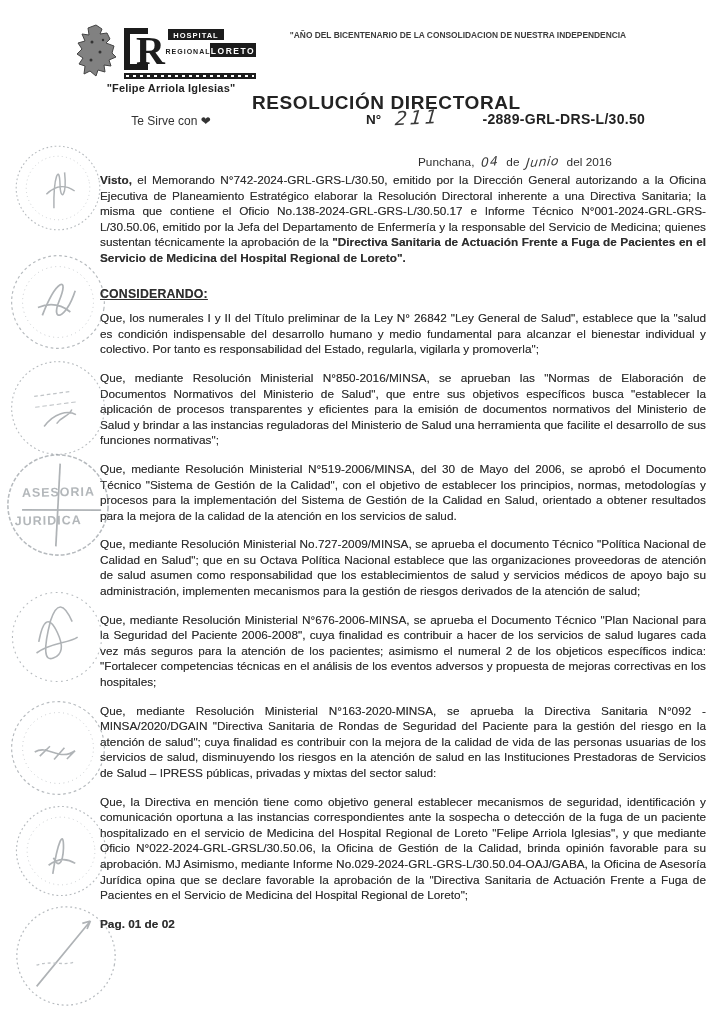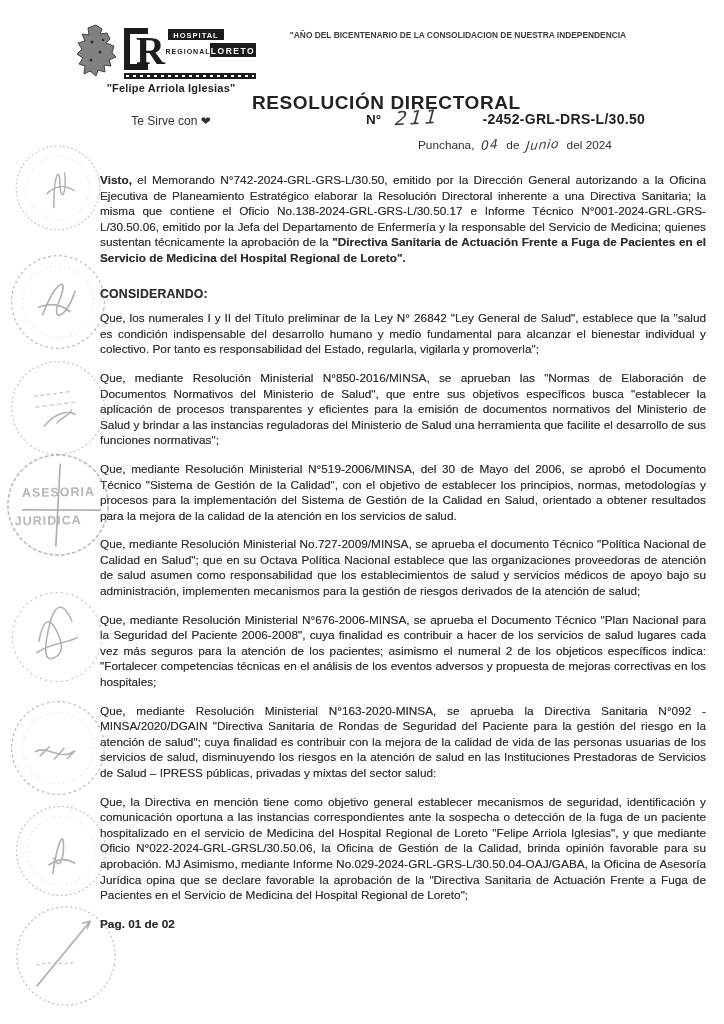--- a/index.html
+++ b/index.html
@@ -19,38 +19,38 @@
     position:absolute; left:228px; top:30px; width:460px;
     text-align:center; font-size:8.4px; font-weight:bold; line-height:10.5px; color:#3c3c3c;
   }
   .doc-title {
     position:absolute; left:252px; top:92px;
     font-size:19px; font-weight:bold; letter-spacing:.6px; color:#232323;
   }
   .number-line { position:absolute; left:366px; top:106px; display:flex; align-items:baseline; }
   .number-prefix { font-size:13.5px; font-weight:bold; color:#222; }
   .number-suffix { font-size:14px; font-weight:bold; color:#222; margin-left:42px; letter-spacing:.3px; }
-  .date-line { position:absolute; left:418px; top:137px; display:flex; align-items:baseline; gap:7px; font-size:11.8px; color:#2e2e2e; }
+  .date-line { position:absolute; left:418px; top:154px; display:flex; align-items:baseline; gap:7px; font-size:11.8px; color:#2e2e2e; }
 
   .hand {
     font-family:"DejaVu Sans", sans-serif; font-style:italic; color:#3a3a3a;
     display:inline-block;
   }
   .hand-number { font-size:19px; margin-left:14px; letter-spacing:3px; transform:rotate(-3deg) skewX(-8deg); }
   .hand-day   { font-size:12.5px; transform:rotate(-6deg) skewX(-6deg); letter-spacing:1px; }
   .hand-month { font-size:12.5px; transform:rotate(-4deg) skewX(-10deg); letter-spacing:.5px; }
 
   
   .content {
     position:absolute; left:100px; top:173px; width:606px;
     font-size:11.8px; line-height:15.6px; text-align:justify;
     color:#2f2f2f; text-shadow:0 0 .4px rgba(0,0,0,.45);
   }
   .para { margin:0 0 13px 0; }
-  .heading { margin:20px 0 9px 0; font-size:12.3px; letter-spacing:.2px; }
+  .heading { margin:20px 0 9px 0; font-size:12.3px; letter-spacing:.2px;text-decoration:underline; }
   .page-footer { margin-top:11px; text-align:left; }
 
   
   .stamp { position:absolute; opacity:.55; pointer-events:none; }
   .stamp svg { display:block; }
 
   
   .logo-map svg, .logo-mark svg { display:block; }
 </style>
 </head>
@@ -94,29 +94,29 @@
 
   <div class="motto">
     <div>"AÑO DEL BICENTENARIO DE LA CONSOLIDACION DE NUESTRA INDEPENDENCIA</div>
   </div>
 
   <div class="doc-title">RESOLUCIÓN DIRECTORAL</div>
 
   <div class="number-line">
     <span class="number-prefix">N°</span>
     <span class="hand hand-number">211</span>
-    <span class="number-suffix">-2452-GRL-DRS-L/30.50</span>
+    <span class="number-suffix">-2889-GRL-DRS-L/30.50</span>
   </div>
 
   <div class="date-line">
     <span>Punchana,</span>
     <span class="hand hand-day">04</span>
     <span>de</span>
     <span class="hand hand-month">Junio</span>
-    <span>del 2024</span>
+    <span>del 2016</span>
   </div>
 
   <div class="content">
     <p class="para"><span class="b">Visto,</span><span> el Memorando N°742-2024-GRL-GRS-L/30.50, emitido por la Dirección General autorizando a la Oficina Ejecutiva de Planeamiento Estratégico elaborar la Resolución Directoral inherente a una Directiva Sanitaria; la misma que contiene el Oficio No.138-2024-GRL-GRS-L/30.50.17 e Informe Técnico N°001-2024-GRL-GRS-L/30.50.06, emitido por la Jefa del Departamento de Enfermería y la responsable del Servicio de Medicina; quienes sustentan técnicamente la aprobación de la </span><span class="b">"Directiva Sanitaria de Actuación Frente a Fuga de Pacientes en el Servicio de Medicina del Hospital Regional de Loreto".</span></p>
 
     <p class="para heading b">CONSIDERANDO:</p>
 
     <p class="para">Que, los numerales I y II del Título preliminar de la Ley N° 26842 "Ley General de Salud", establece que la "salud es condición indispensable del desarrollo humano y medio fundamental para alcanzar el bienestar individual y colectivo. Por tanto es responsabilidad del Estado, regularla, vigilarla y promoverla";</p>
     <p class="para">Que, mediante Resolución Ministerial N°850-2016/MINSA, se aprueban las "Normas de Elaboración de Documentos Normativos del Ministerio de Salud", que entre sus objetivos específicos busca "establecer la aplicación de procesos transparentes y eficientes para la emisión de documentos normativos del Ministerio de Salud y brindar a las instancias reguladoras del Ministerio de Salud una herramienta que facilite el desarrollo de sus funciones normativas";</p>
     <p class="para">Que, mediante Resolución Ministerial N°519-2006/MINSA, del 30 de Mayo del 2006, se aprobó el Documento Técnico "Sistema de Gestión de la Calidad", con el objetivo de establecer los principios, normas, metodologías y procesos para la implementación del Sistema de Gestión de la Calidad en Salud, orientado a obtener resultados para la mejora de la calidad de la atención en los servicios de salud.</p>

